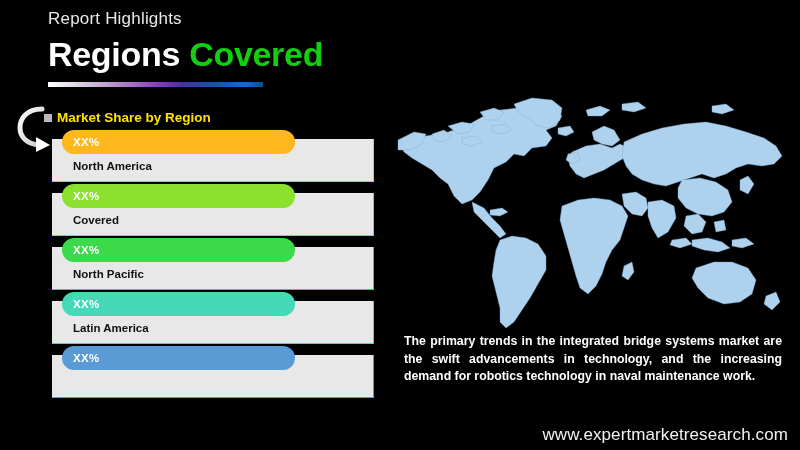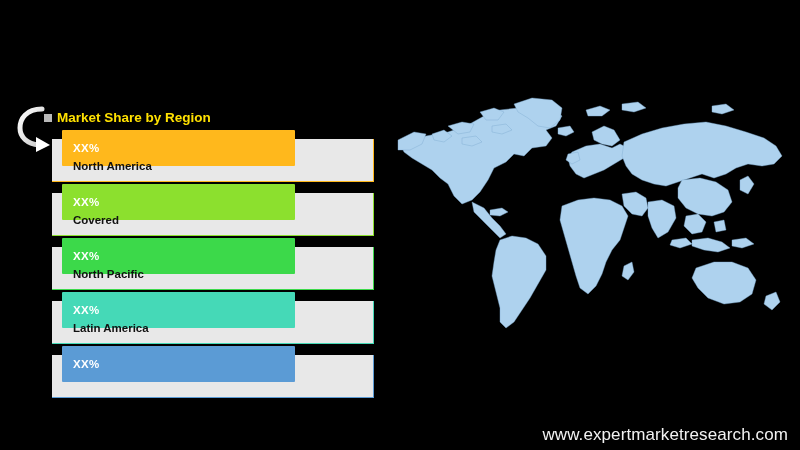--- a/index.html
+++ b/index.html
@@ -156,22 +156,22 @@
     top: 9px;
     width: 322px;
     height: 43px;
     background: #e8e8e8;
     box-sizing: border-box;
   }
   .region-bar {
     position: absolute;
     left: 62px;
     top: 0px;
-    height: 36px;
-    border-radius: 1px;
+    height: 24px;
+    border-radius: 12px;
     box-sizing: border-box;
     display: flex;
     align-items: center;
     padding-left: 11px;
   }
   .region-bar-value {
     color: #ffffff;
     font-size: 11.5px;
     font-weight: 700;
     letter-spacing: 0.3px;
@@ -218,20 +218,25 @@
     font-weight: 400;
     letter-spacing: 0.1px;
     line-height: 14px;
   }
 </style>
 </head>
 <body>
 
 <div id="page">
 
+  <div id="header-block">
+    <div id="report-kicker">Report Highlights</div>
+    <div id="main-title"><span id="title-part-1">Regions </span><span id="title-part-2">Covered</span></div>
+    <div id="title-rule"></div>
+  </div>
 
 
   <div id="chart-panel">
 
     <svg id="curved-arrow" viewBox="0 0 56 48">
       <defs>
         <linearGradient id="arrGrad" x1="0" y1="0" x2="1" y2="1">
           <stop offset="0%" stop-color="#ffffff"></stop>
           <stop offset="100%" stop-color="#c8c8c8"></stop>
         </linearGradient>
@@ -343,16 +348,17 @@
       <path d="M300 186 L318 180 L336 180 L352 186 L360 198 L356 212 L344 220 L328 222 L312 216 L302 206 L296 196 Z"></path>
 
       <path d="M370 214 L380 210 L384 220 L376 228 L368 222 Z"></path>
 
       <path d="M190 28 L204 24 L214 28 L206 34 L192 34 Z"></path>
       <path d="M226 22 L242 20 L250 26 L238 30 L226 28 Z"></path>
       <path d="M316 24 L330 22 L338 28 L326 32 L316 30 Z"></path>
     </g>
   </svg>
 
+  <div id="summary-text">The primary trends in the integrated bridge systems market are the swift advancements in technology, and the increasing demand for robotics technology in naval maintenance work.</div>
 
   <div id="footer-url">www.expertmarketresearch.com</div>
 
 </div>
 
 </body></html>

